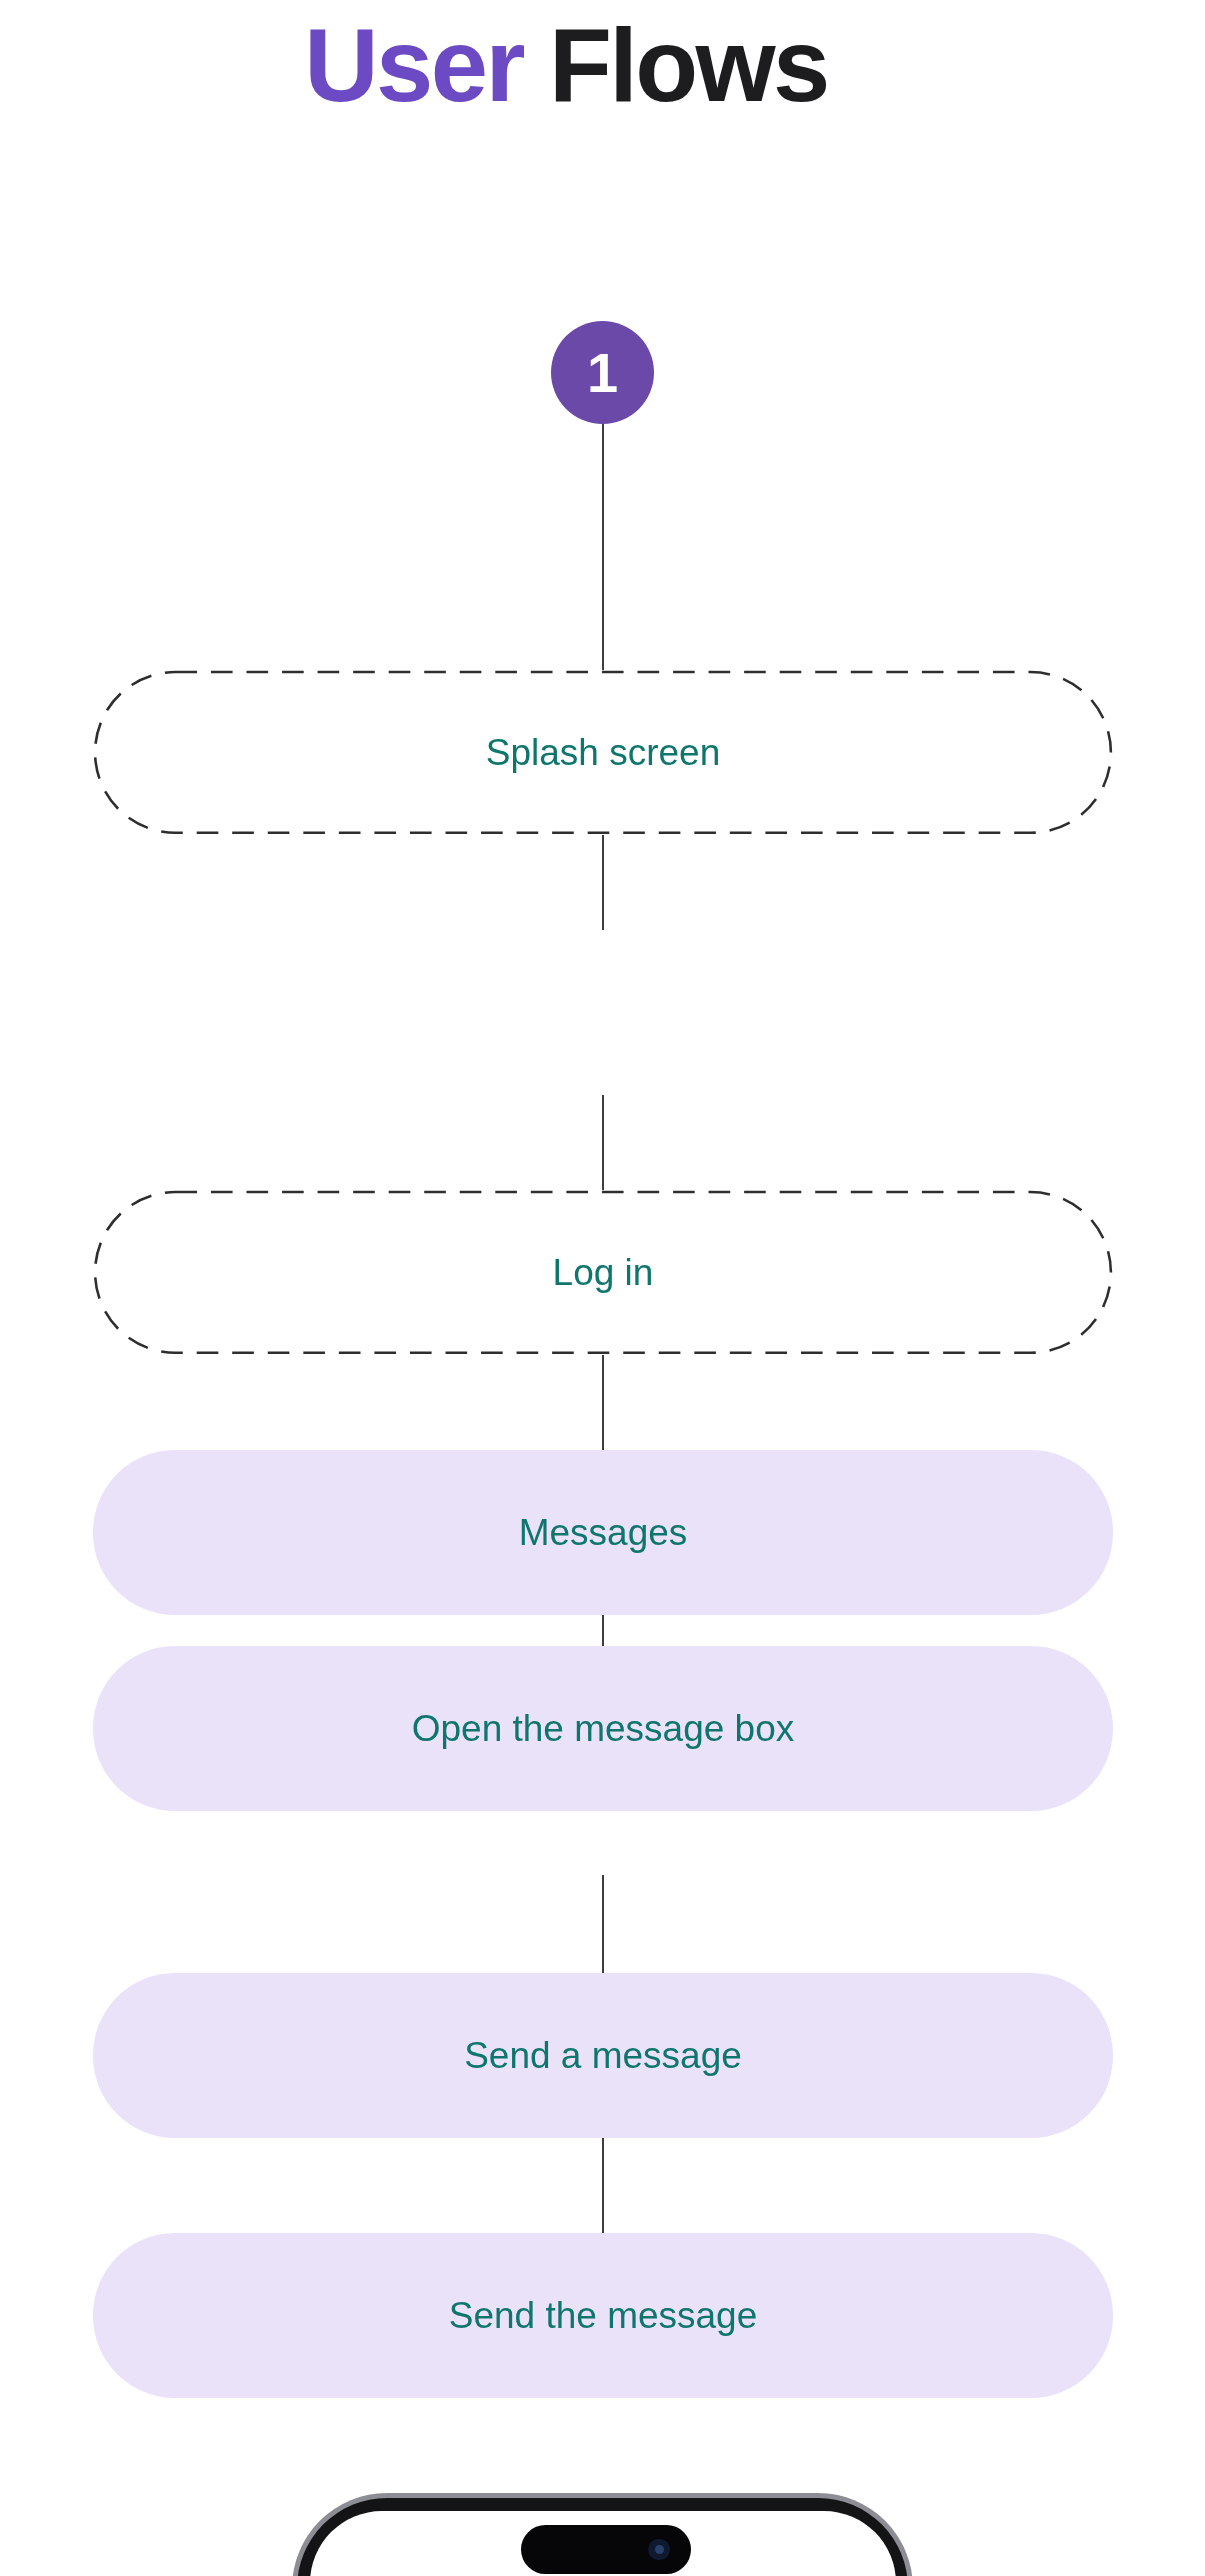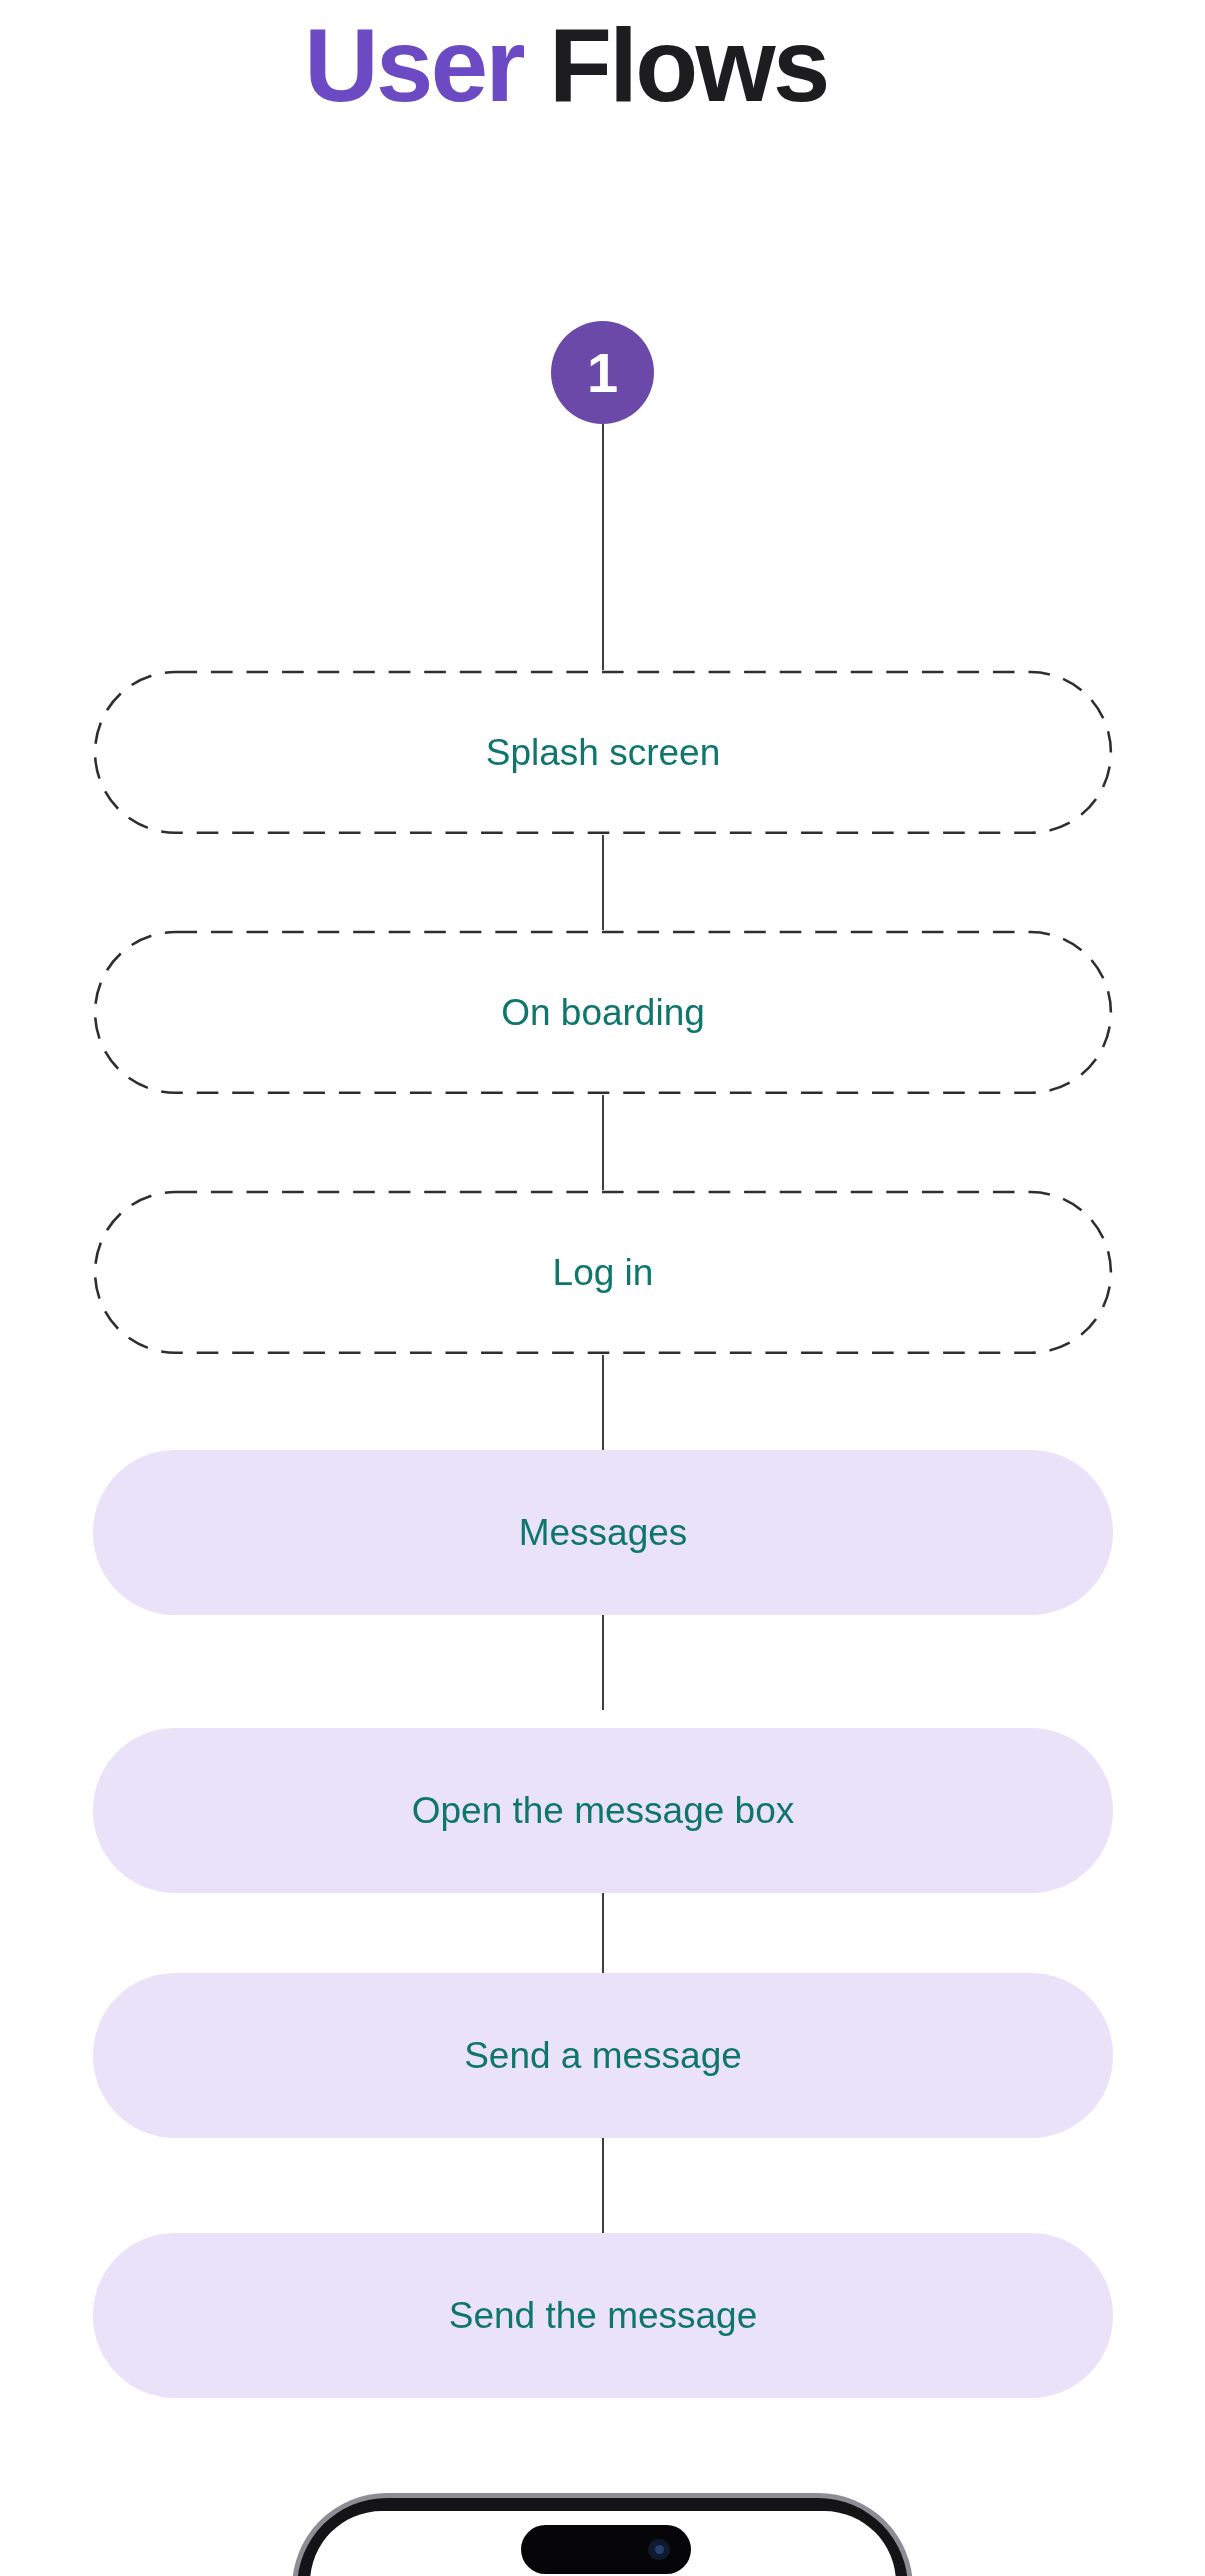--- a/index.html
+++ b/index.html
@@ -54,36 +54,30 @@
   <div class="connector" style="top:1615px;height:95px;"></div>
   <div class="connector" style="top:1875px;height:98px;"></div>
   <div class="connector" style="top:2138px;height:95px;"></div>
 
   <div class="pill dashed" style="top:670px;">
     <svg viewBox="0 0 1980 320" preserveAspectRatio="none">
         <rect x="4" y="4" width="1972" height="312" rx="156" fill="#ffffff" stroke="#2e2e2e" stroke-width="5" stroke-dasharray="42 27"></rect>
       </svg>
     <span class="label">Splash screen</span>
   </div>
-  <div class="pill dashed" style="top:930px;">
-    <svg viewBox="0 0 1980 320" preserveAspectRatio="none">
-        <rect x="4" y="4" width="1972" height="312" rx="156" fill="#ffffff" stroke="#2e2e2e" stroke-width="5" stroke-dasharray="42 27"></rect>
-      </svg>
-    <span class="label">On boarding</span>
-  </div>
   <div class="pill filled" style="top:1450px;">
     <span class="label">Messages</span>
   </div>
   <div class="pill dashed" style="top:1190px;">
     <svg viewBox="0 0 1980 320" preserveAspectRatio="none">
         <rect x="4" y="4" width="1972" height="312" rx="156" fill="#ffffff" stroke="#2e2e2e" stroke-width="5" stroke-dasharray="42 27"></rect>
       </svg>
     <span class="label">Log in</span>
   </div>
-  <div class="pill filled" style="top:1728px;">
+  <div class="pill filled" style="top:1646px;">
     <span class="label">Open the message box</span>
   </div>
   <div class="pill filled" style="top:1973px;">
     <span class="label">Send a message</span>
   </div>
   <div class="pill filled" style="top:2233px;">
     <span class="label">Send the message</span>
   </div>
 
   <div class="phone">

